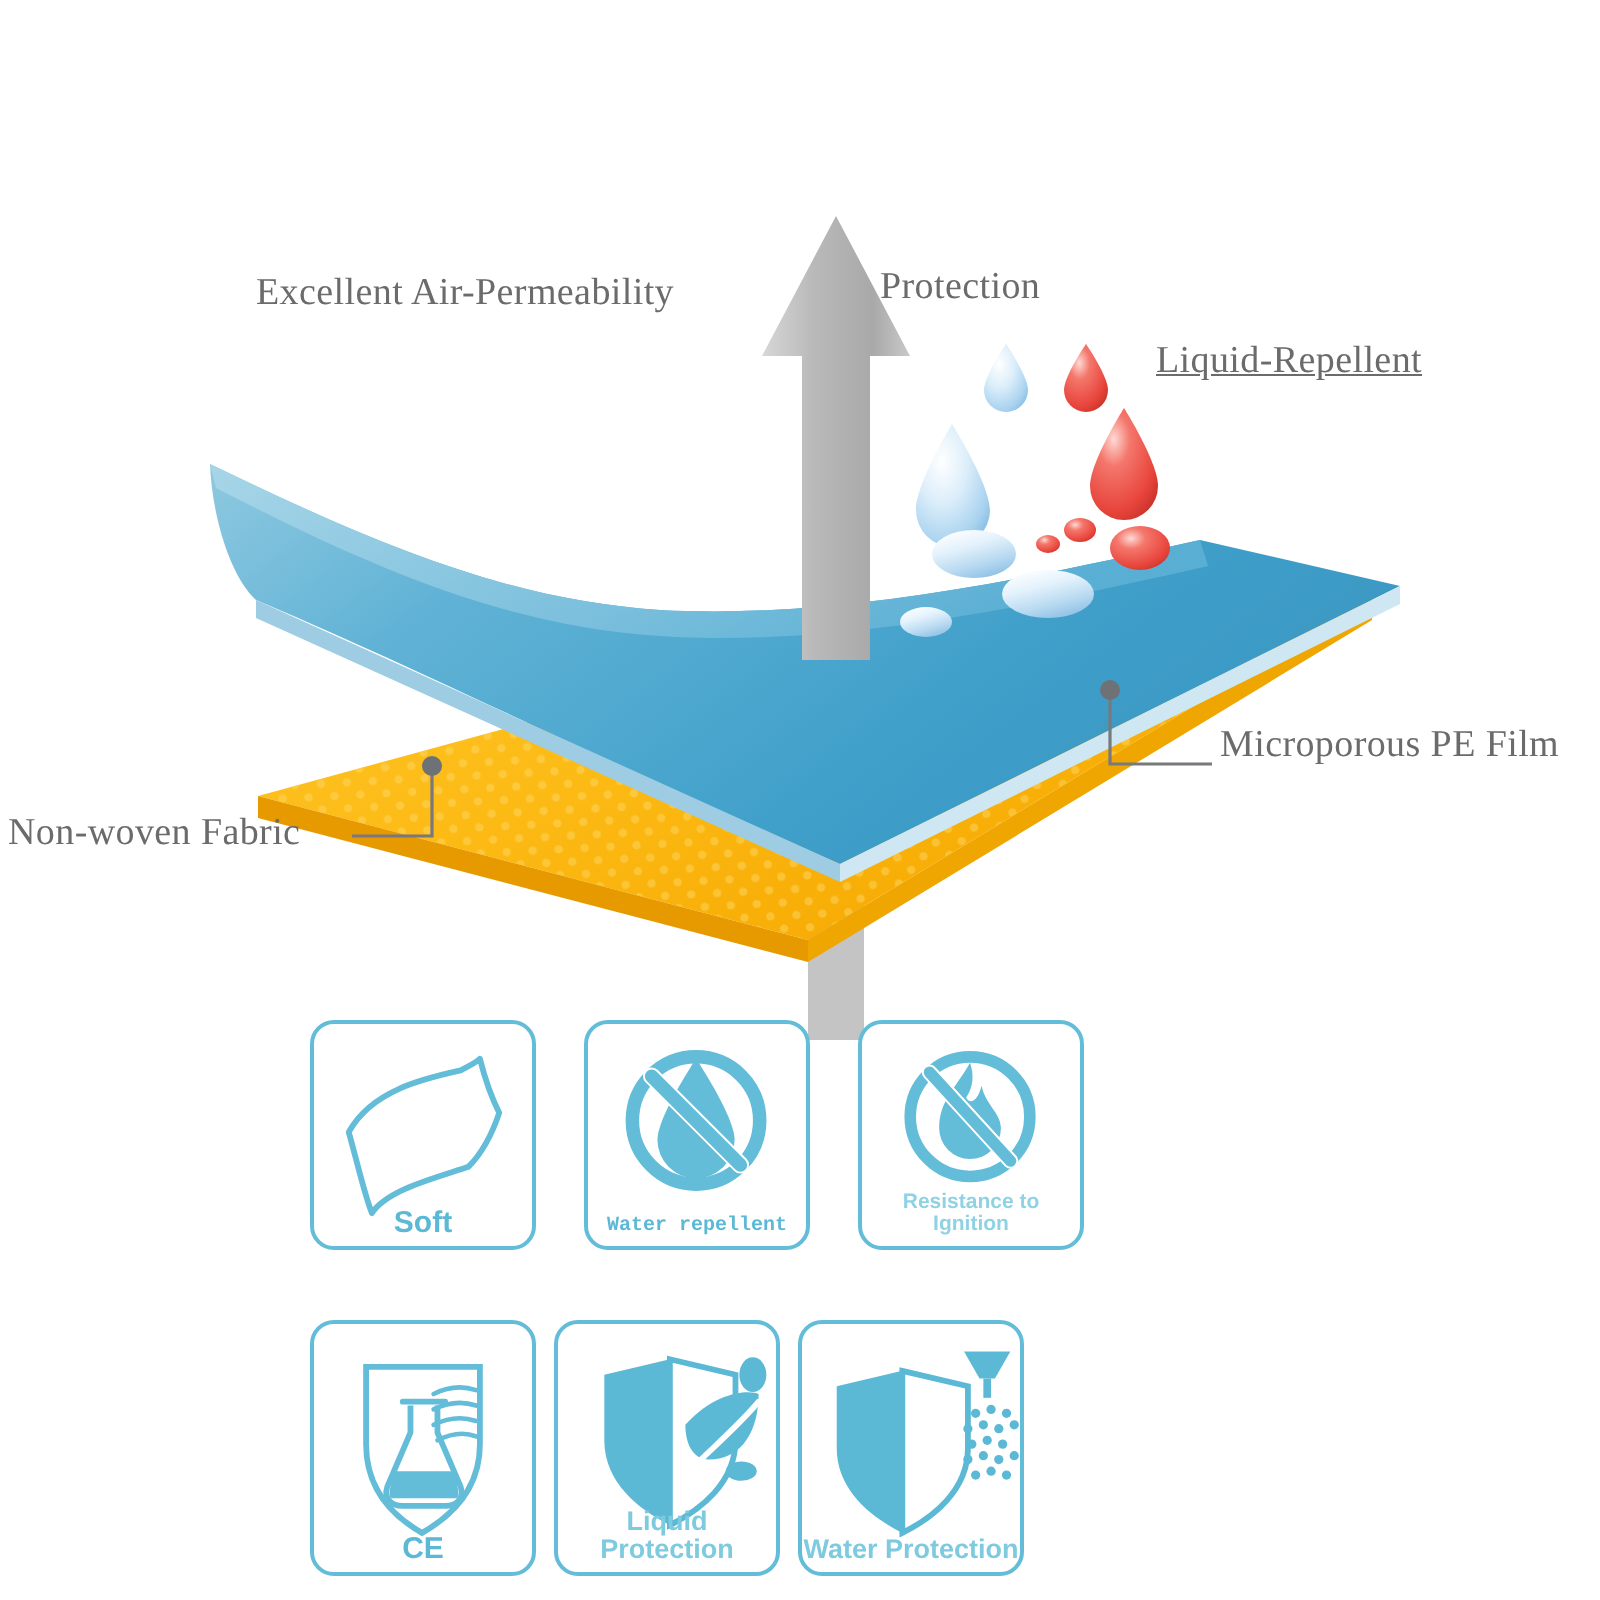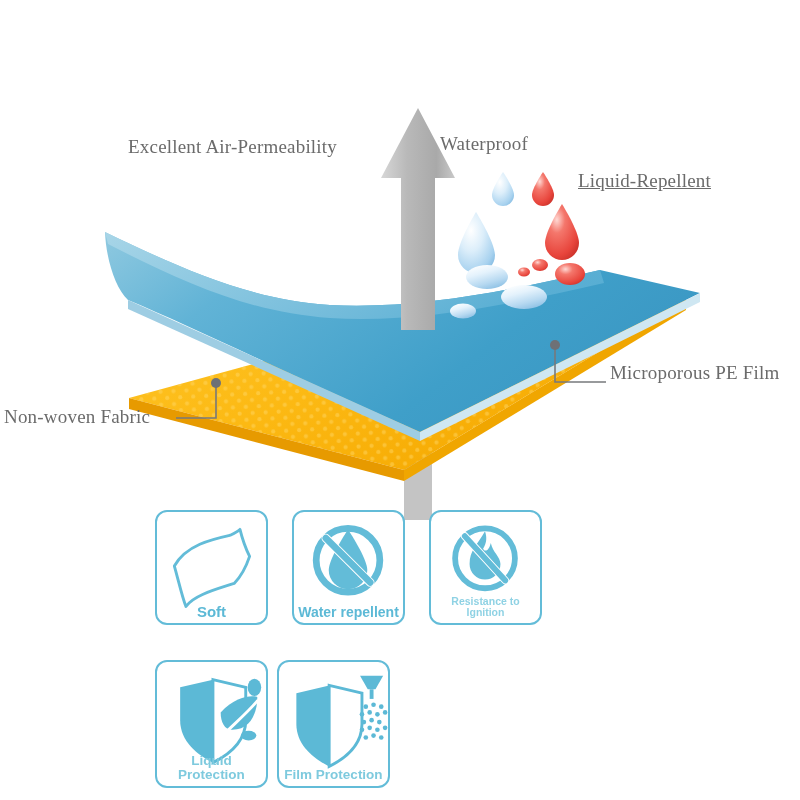--- a/index.html
+++ b/index.html
@@ -73,21 +73,21 @@
     right: 0;
     bottom: 4px;
     text-align: center;
     font-family: "Liberation Sans", sans-serif;
     color: #5cb9d6;
     font-weight: bold;
     font-size: 15px;
     line-height: 1;
   }
   .icon-label.sm   { font-size: 10.5px; color: #8fd2e4; bottom: 6px; text-align: center; }
-  .icon-label.md   { font-size: 14px; }
+  .icon-label.md   { font-size: 10px; font-family: Liberation Mono, monospace; }
   .icon-label.lg   { font-size: 15px; }
   .icon-label.r2   { bottom: 5px; font-size: 13.5px; color: #7ecade; }
 </style>
 </head>
 <body>
 
 <div id="stage">
 
   <svg class="svg-layer" viewBox="0 0 800 800">
     <defs>
@@ -200,21 +200,21 @@
 
     <g stroke="#77797c" stroke-width="1.6" fill="none">
       <path d="M555 346 L555 382 L606 382"></path>
       <path d="M216 384 L216 418 L176 418"></path>
     </g>
     <circle cx="555" cy="345" r="5" fill="#6e7176"></circle>
     <circle cx="216" cy="383" r="5" fill="#6e7176"></circle>
   </svg>
 
   <div class="callout" id="lbl-air">Excellent Air-Permeability</div>
-  <div class="callout" id="lbl-wp">Waterproof</div>
+  <div class="callout" id="lbl-wp">Protection</div>
   <div class="callout" id="lbl-lr">Liquid-Repellent</div>
   <div class="callout" id="lbl-nwf">Non-woven Fabric</div>
   <div class="callout" id="lbl-pe">Microporous PE Film</div>
 
   <div class="icon-row" id="row1">
 
     <div class="icon-box">
       <svg class="icon-art" viewBox="0 0 113 115">
         <path d="M18 56 C 30 34, 58 28, 76 24 C 80 22, 84 20, 86 18
                  C 88 26, 92 38, 96 46 C 92 58, 86 68, 80 74
@@ -242,20 +242,35 @@
                  C 72 46, 64 42, 62 32 C 60 40, 56 42, 54 38 C 58 32, 58 26, 56 20 Z" fill="#63bcd8"></path>
         <path d="M35 25 L 77 71" stroke="#ffffff" stroke-width="8" stroke-linecap="round"></path>
         <path d="M35 25 L 77 71" stroke="#63bcd8" stroke-width="6" stroke-linecap="round"></path>
       </svg>
       <div class="icon-label sm">Resistance to Ignition</div>
     </div>
   </div>
 
   <div class="icon-row" id="row2">
 
+    <div class="icon-box">
+      <svg class="icon-art" viewBox="0 0 113 128">
+        <path d="M27 22 L 86 22 L 86 62 C 86 86, 70 100, 56 108 C 42 100, 27 86, 27 62 Z" fill="none" stroke="#63bcd8" stroke-width="3"></path>
+        <path d="M50 42 L 50 56 L 38 84 C 36 90, 40 94, 46 94 L 68 94 C 74 94, 78 90, 76 84 L 64 56 L 64 42" fill="none" stroke="#63bcd8" stroke-width="3" stroke-linejoin="round"></path>
+        <path d="M42 76 L 72 76 C 74 82, 76 88, 74 90 L 40 90 C 38 88, 40 82, 42 76 Z" fill="#63bcd8"></path>
+        <path d="M46 40 L 68 40" stroke="#63bcd8" stroke-width="3" stroke-linecap="round"></path>
+        <g fill="none" stroke="#63bcd8" stroke-width="2.4" stroke-linecap="round">
+          <path d="M62 36 C 70 32, 78 32, 84 34"></path>
+          <path d="M62 44 C 70 40, 78 40, 84 42"></path>
+          <path d="M62 52 C 70 48, 78 48, 84 50"></path>
+          <path d="M64 60 C 72 56, 79 56, 84 58"></path>
+        </g>
+      </svg>
+      <div class="icon-label lg">CE</div>
+    </div>
 
     <div class="icon-box">
       <svg class="icon-art" viewBox="0 0 113 128">
         <path d="M24 26 L 58 18 L 58 104 C 42 96, 24 82, 24 60 Z" fill="#5cb9d6"></path>
         <path d="M58 18 L 92 26 L 92 60 C 92 82, 74 96, 58 104 Z" fill="#ffffff" stroke="#5cb9d6" stroke-width="3"></path>
         <path d="M66 52 C 82 34, 100 34, 104 36 C 104 54, 96 70, 78 70 C 70 70, 66 62, 66 52 Z" fill="#5cb9d6"></path>
         <path d="M70 74 C 80 64, 94 52, 104 40" stroke="#ffffff" stroke-width="3" fill="none" stroke-linecap="round"></path>
         <ellipse cx="101" cy="26" rx="7" ry="9" fill="#5cb9d6"></ellipse>
         <ellipse cx="95" cy="76" rx="8" ry="5" fill="#5cb9d6"></ellipse>
       </svg>
@@ -282,17 +297,17 @@
             <circle cx="104" cy="62" r="2.4"></circle>
           <circle cx="86" cy="70" r="2.4"></circle>
             <circle cx="94" cy="68" r="2.4"></circle>
             <circle cx="102" cy="70" r="2.4"></circle>
             <circle cx="110" cy="68" r="2.4"></circle>
           <circle cx="90" cy="78" r="2.4"></circle>
             <circle cx="98" cy="76" r="2.4"></circle>
             <circle cx="106" cy="78" r="2.4"></circle>
         </g>
       </svg>
-      <div class="icon-label r2">Film Protection</div>
+      <div class="icon-label r2">Water Protection</div>
     </div>
   </div>
 
 </div>
 
 </body></html>

